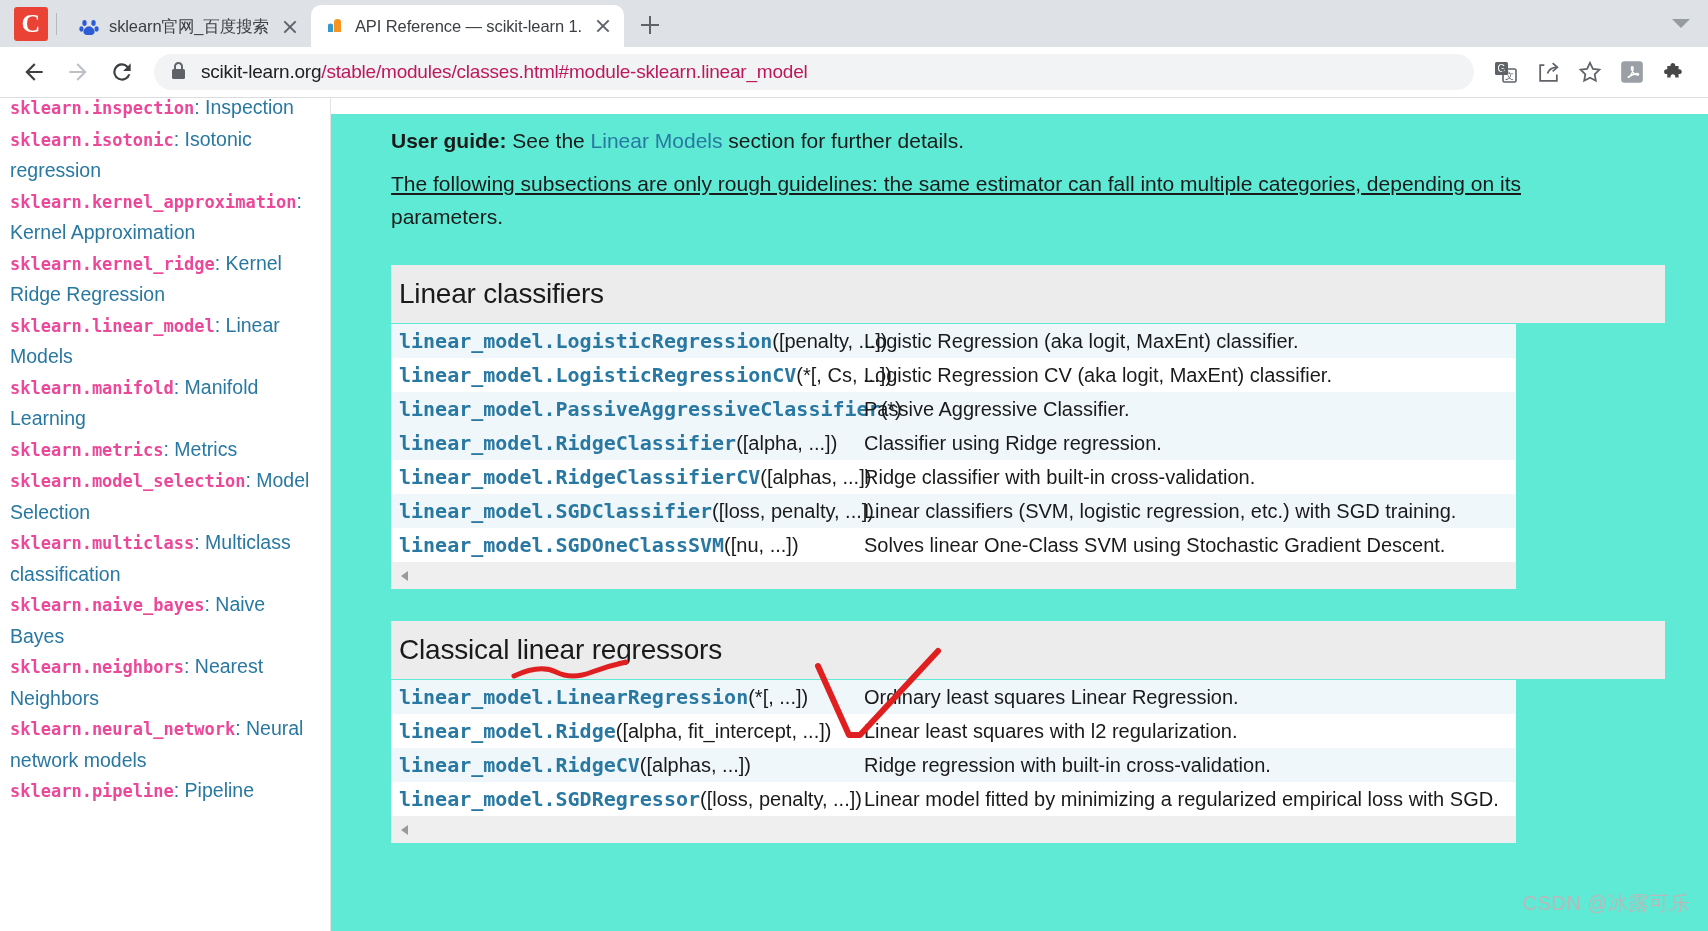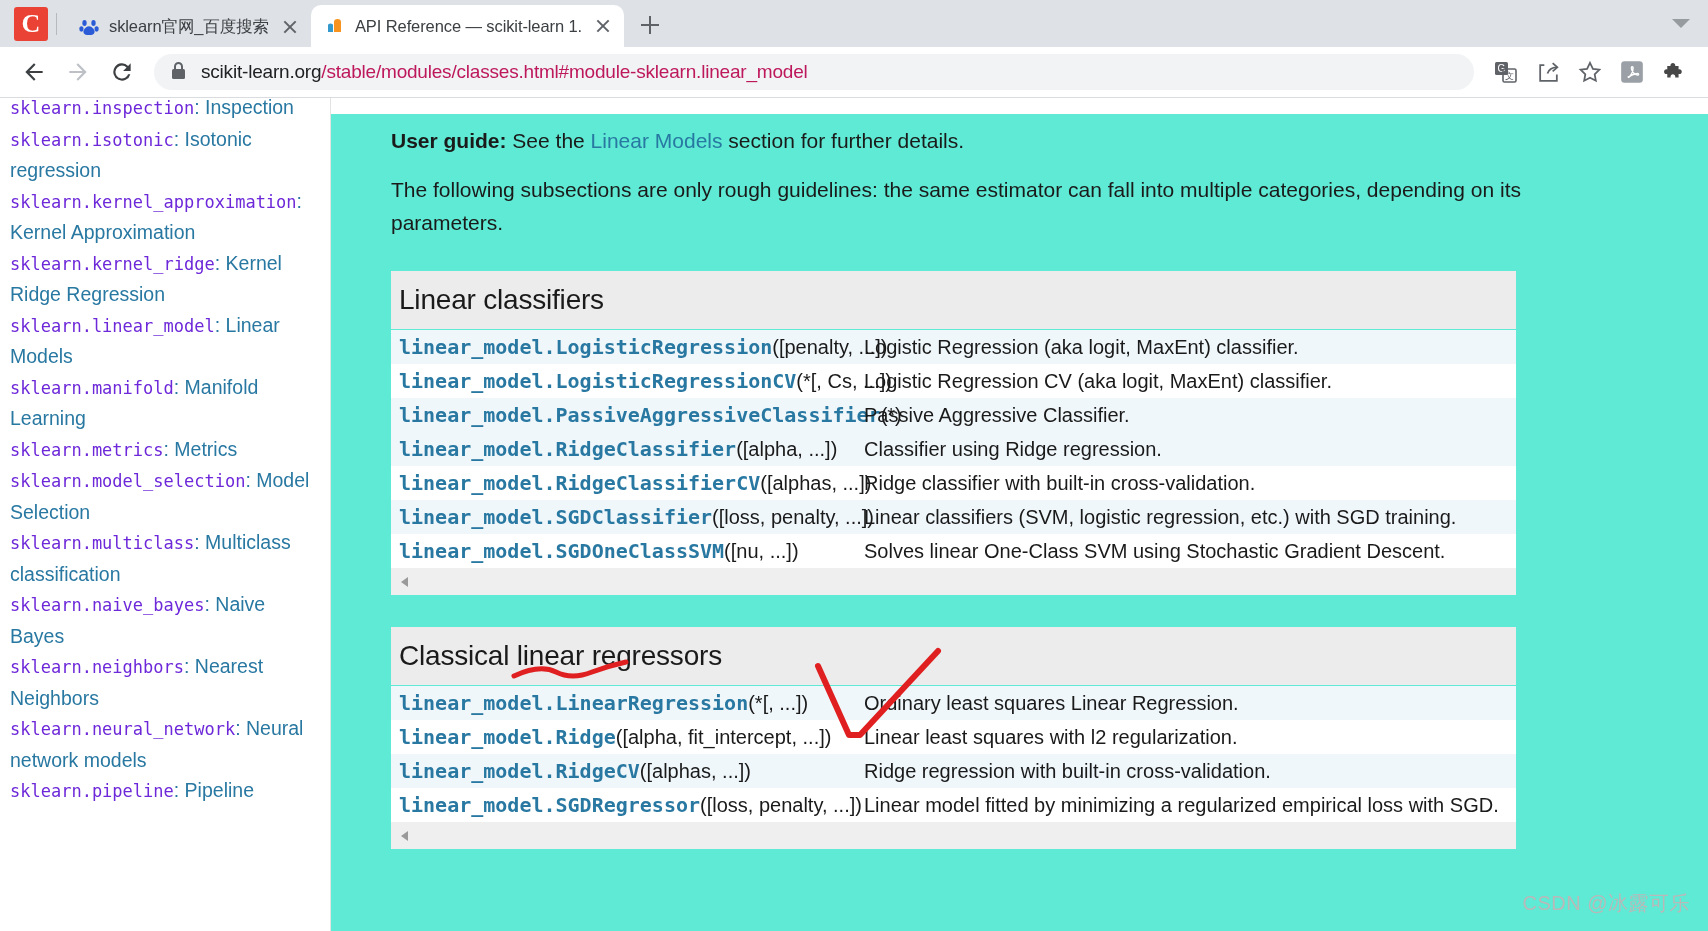--- a/index.html
+++ b/index.html
@@ -189,23 +189,23 @@
   .sb-list { margin-top: -6px; }
   .sb-item {
     font-size: 19.5px;
     line-height: 30.5px;
     color: #2878a2;
     cursor: pointer;
     text-indent: 0;
   }
   .sb-item .mod {
     font-family: "DejaVu Sans Mono", monospace;
-    font-weight: normal;
+    font-weight: bold;
     font-size: 17px;
-    color: #6d28d9;
+    color: #ec4899;
   }
   .sb-item .desc { color: #2878a2; }
 
   .content {
     position: absolute;
     top: 16px; left: 331px;
     width: 1377px;
     height: 833px;
     background: #5eead4;
     overflow: hidden;
@@ -221,21 +221,21 @@
     font-family: "Liberation Sans", sans-serif;
   }
   .para b { font-weight: bold; }
   .para a { color: #2878a2; text-decoration: none; }
   .para.wide { max-width: none; white-space: nowrap; }
 
   .section-head {
     background: #ececec;
     padding: 13px 0 13px 8px;
     margin-top: 32px;
-    width: 1125px;
+    width: 1274px;
     font-size: 28px;
     color: #1a1a1a;
     font-weight: normal;
     letter-spacing: -0.2px;
   }
 
   table.api {
     border-collapse: collapse;
     width: 1125px;
     margin-top: 1px;
@@ -423,21 +423,21 @@
         <div class="sb-item"><span class="mod">sklearn.pipeline</span><span class="desc">: Pipeline</span></div>
       </div>
     </div>
 
     <div class="content">
 
       <p class="para">
         <b>User guide:</b><span> See the </span><a href="#">Linear Models</a><span> section for further details.</span>
       </p>
 
-      <p class="para wide" style="margin-top:16px;"><span>The following subsections are only rough guidelines: the same estimator can fall into multiple categories, depending on its</span></p>
+      <p class="para wide" style="margin-top:10px;text-decoration:underline;"><span>The following subsections are only rough guidelines: the same estimator can fall into multiple categories, depending on its</span></p>
       <p class="para" style="margin-top:0;"><span>parameters.</span></p>
 
       <div class="section-head"><span>Linear classifiers</span></div>
       <table class="api">
         <tbody>
           <tr class="odd">
             <td class="cname"><span>linear_model.LogisticRegression</span><span class="args">([penalty, ...])</span></td>
             <td class="cdesc">Logistic Regression (aka logit, MaxEnt) classifier.</td>
           </tr>
           <tr class="even">

